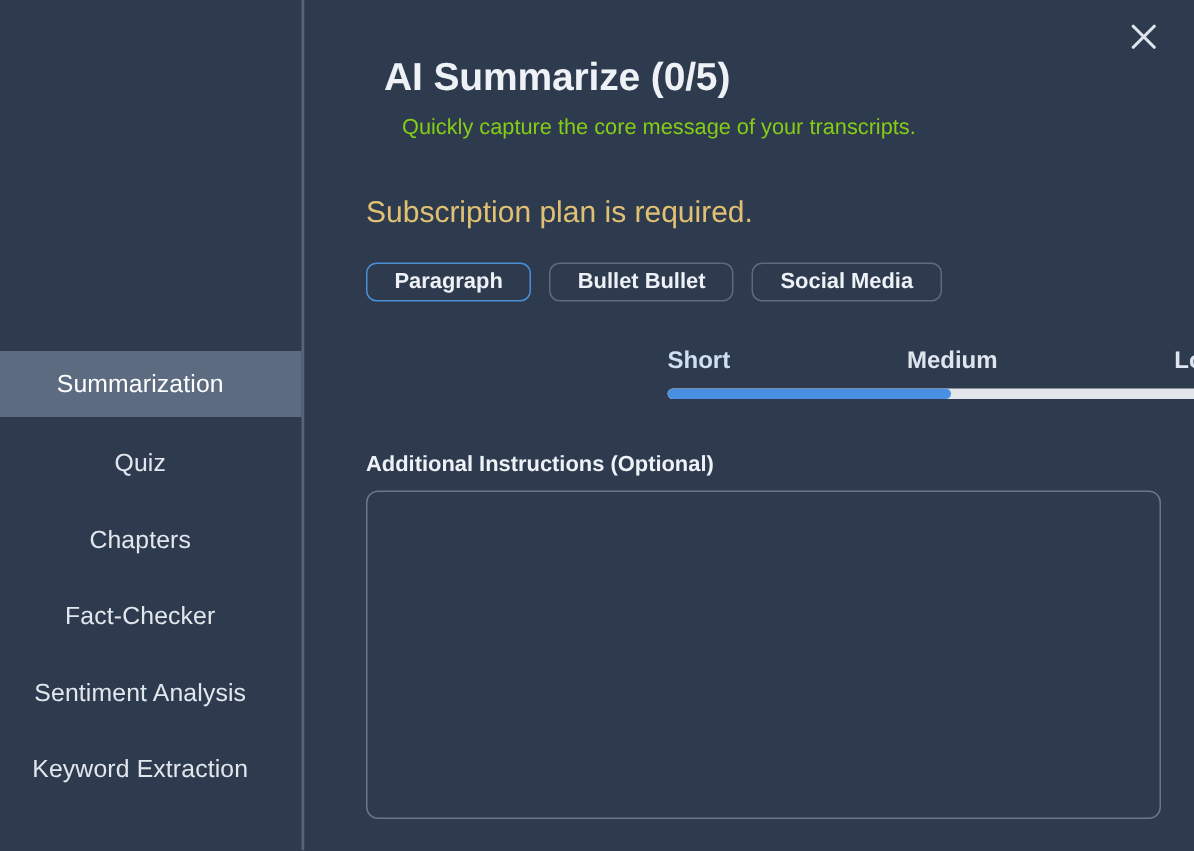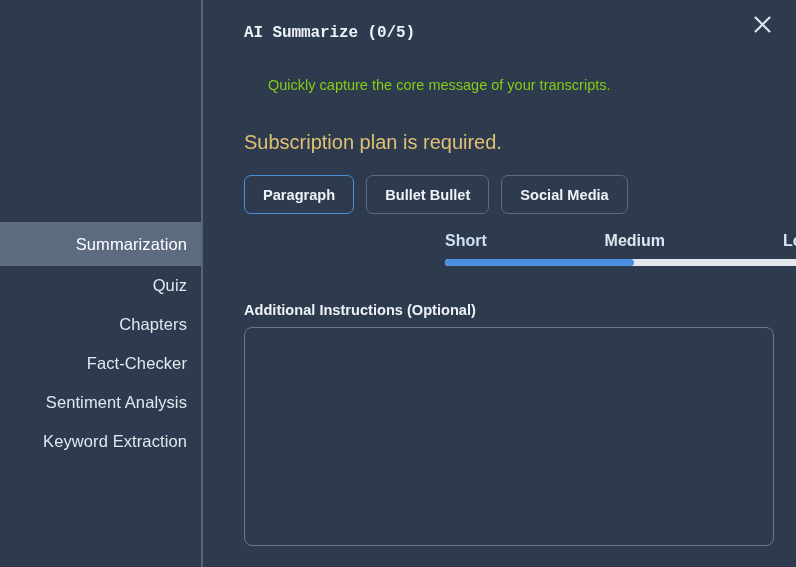--- a/index.html
+++ b/index.html
@@ -35,28 +35,29 @@
   }
   .sidebar-list {
     position: absolute;
     top: 222px;
     left: 0;
     right: 0;
   }
   .sidebar-item {
     height: 39px;
     line-height: 39px;
-    text-align: right;
+    text-align: center;
     padding-right: 14px;
     box-sizing: border-box;
     color: #e2e7ee;
     font-size: 16.5px;
     letter-spacing: 0.1px;
     cursor: pointer;
     white-space: nowrap;
+    margin-top: 12px;
   }
   .sidebar-item.active {
     background: #5c6b80;
     color: #ffffff;
     height: 44px;
     line-height: 44px;
   }
 
   
   .panel {
@@ -78,26 +79,25 @@
     justify-content: center;
     cursor: pointer;
     color: #dfe5ed;
   }
   .close-btn svg { display: block; }
 
   .panel-title {
     position: absolute;
     top: 24px;
     left: 41px;
-    font-size: 16px;
+    font-size: 26px;
     font-weight: bold;
     color: #eef2f7;
     letter-spacing: -0.1px;
-    margin: 0;
-    font-family: Liberation Mono, monospace;
+    margin: 12px;
   }
 
   .panel-subtitle {
     position: absolute;
     top: 77px;
     left: 41px;
     font-size: 14.5px;
     color: #84cc16;
     margin-left: 24px;
   }
@@ -112,21 +112,21 @@
 
   
   .format-row {
     position: absolute;
     top: 175px;
     left: 41px;
     display: flex;
     gap: 12px;
   }
   .format-btn {
-    height: 39px;
+    height: 26px;
     padding: 0 18px;
     display: flex;
     align-items: center;
     justify-content: center;
     border-radius: 7px;
     border: 1.6px solid #5d6b7e;
     background: transparent;
     color: #eef2f7;
     font-size: 14.6px;
     font-weight: bold;

